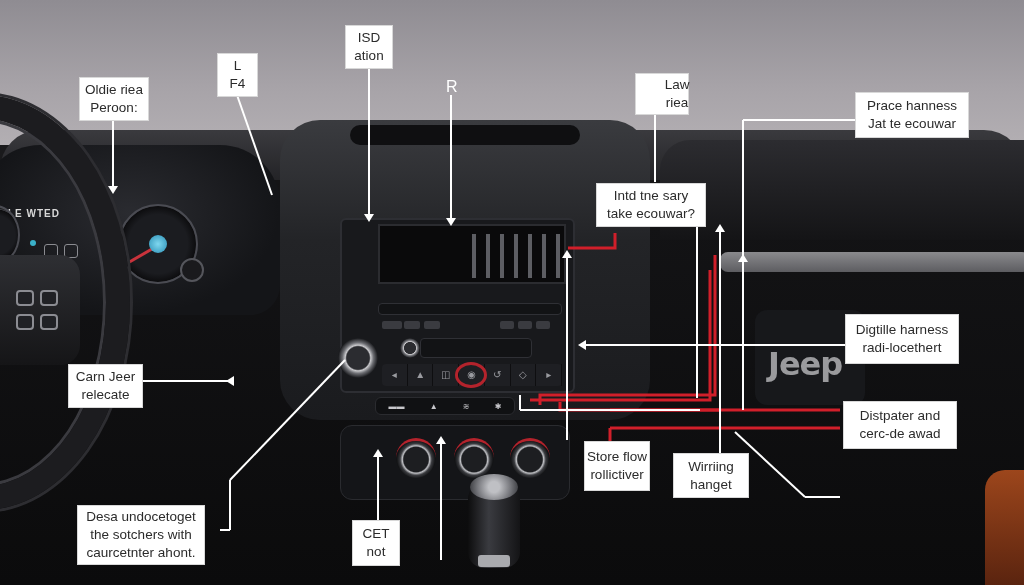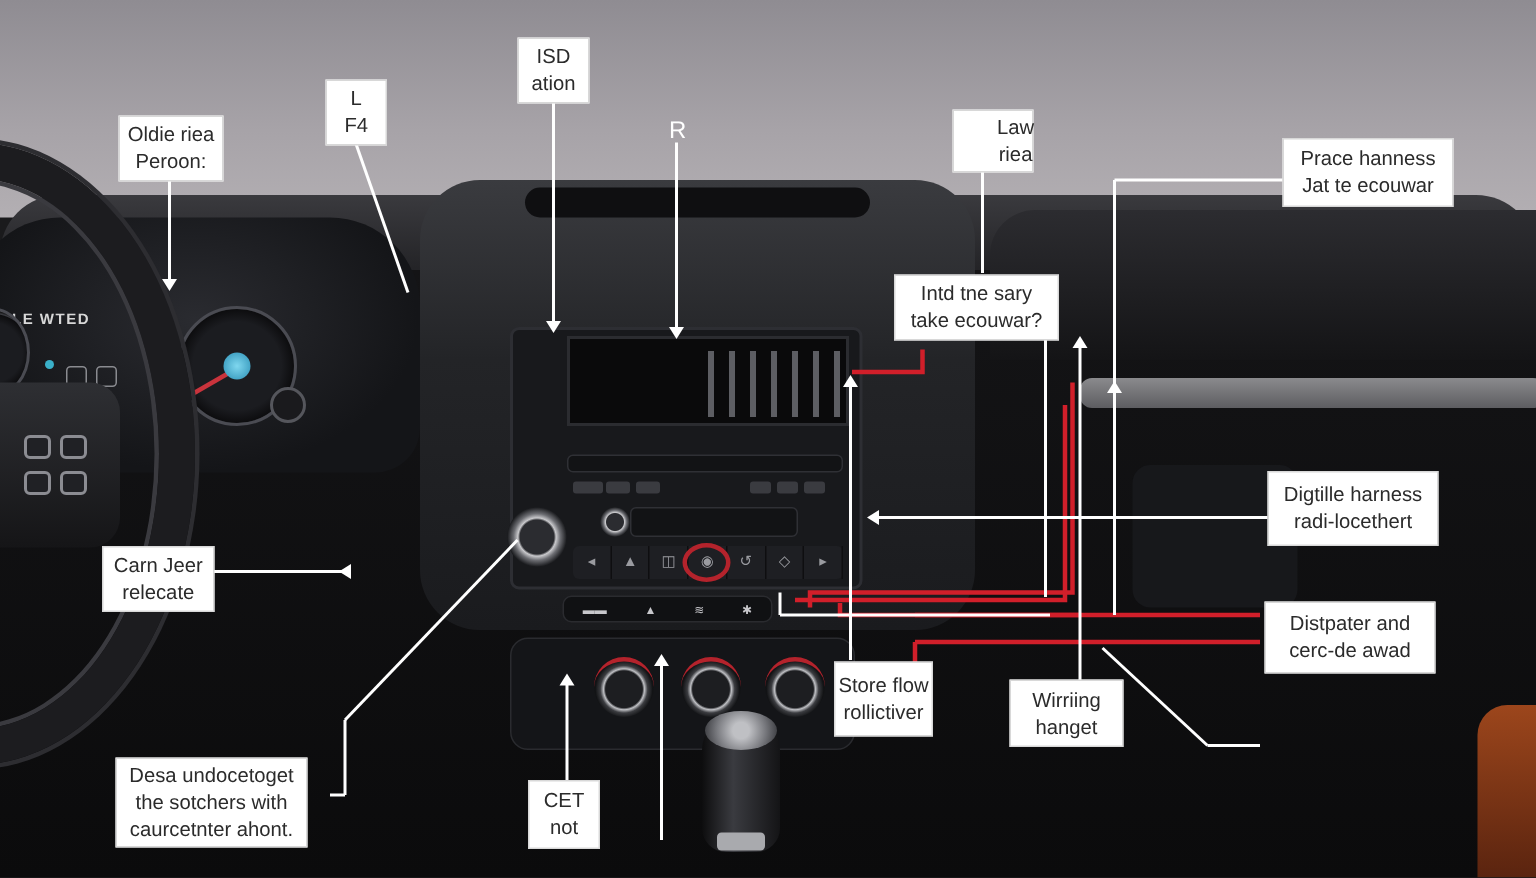--- a/index.html
+++ b/index.html
@@ -79,20 +79,21 @@
 <body>
 
 <div id="scene">
   <div class="sky"></div>
   <div class="dash-top"></div>
   <div class="dash-body"></div>
 
   <div class="right-dash"></div>
   <div class="grab-handle"></div>
   <div class="glovebox"></div>
+  <div class="jeep-logo">Jeep</div>
   <div class="seat-edge"></div>
 
   <div class="cluster"></div>
   <div class="cluster-text" style="left:8px;top:208px;">LE WTED</div>
   <div class="gauge" style="left:118px;top:204px;width:80px;height:80px;">
     <div class="needle"></div>
       <div class="hub"></div>
   </div>
   <div class="gauge" style="left:-30px;top:205px;width:50px;height:60px;"></div>
   <div style="position:absolute;left:44px;top:244px;width:14px;height:14px;border:1px solid #8a8b90;border-radius:3px;"></div>
@@ -233,21 +234,21 @@
       <span>radi-locethert</span>
   </div>
   <div class="callout" style="left:68px;top:364px;width:75px;height:44px;">
     <span>Carn Jeer</span>
       <span>relecate</span>
   </div>
   <div class="callout" style="left:843px;top:401px;width:114px;height:48px;">
     <span>Distpater and</span>
       <span>cerc-de awad</span>
   </div>
-  <div class="callout" style="left:556px;top:441px;width:66px;height:50px;">
+  <div class="callout" style="left:584px;top:441px;width:66px;height:50px;">
     <span>Store flow</span>
       <span>rollictiver</span>
   </div>
   <div class="callout" style="left:673px;top:453px;width:76px;height:45px;">
     <span>Wirriing</span>
       <span>hanget</span>
   </div>
   <div class="callout" style="left:77px;top:505px;width:128px;height:60px;">
     <span>Desa undocetoget</span>
       <span>the sotchers with</span>

